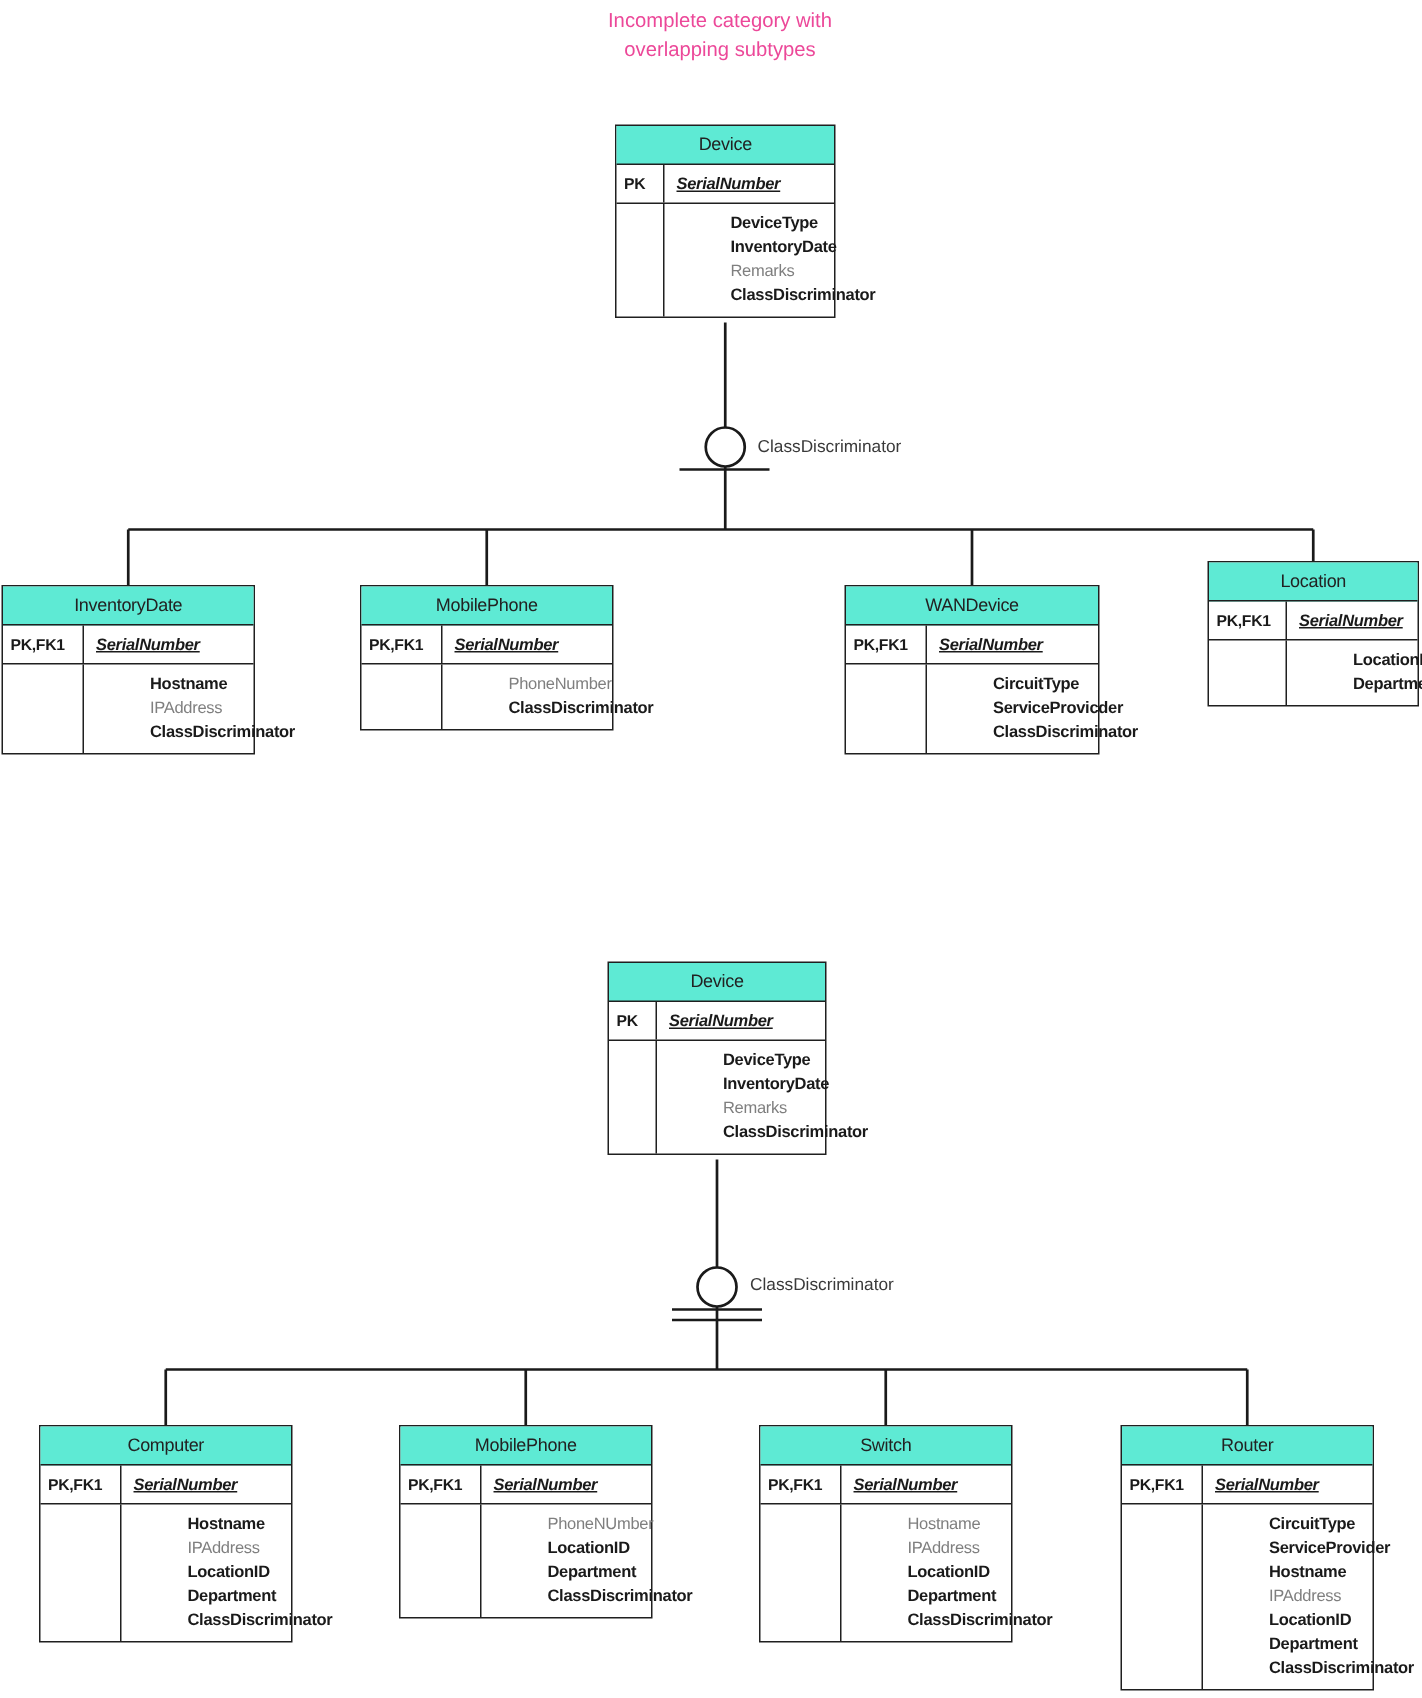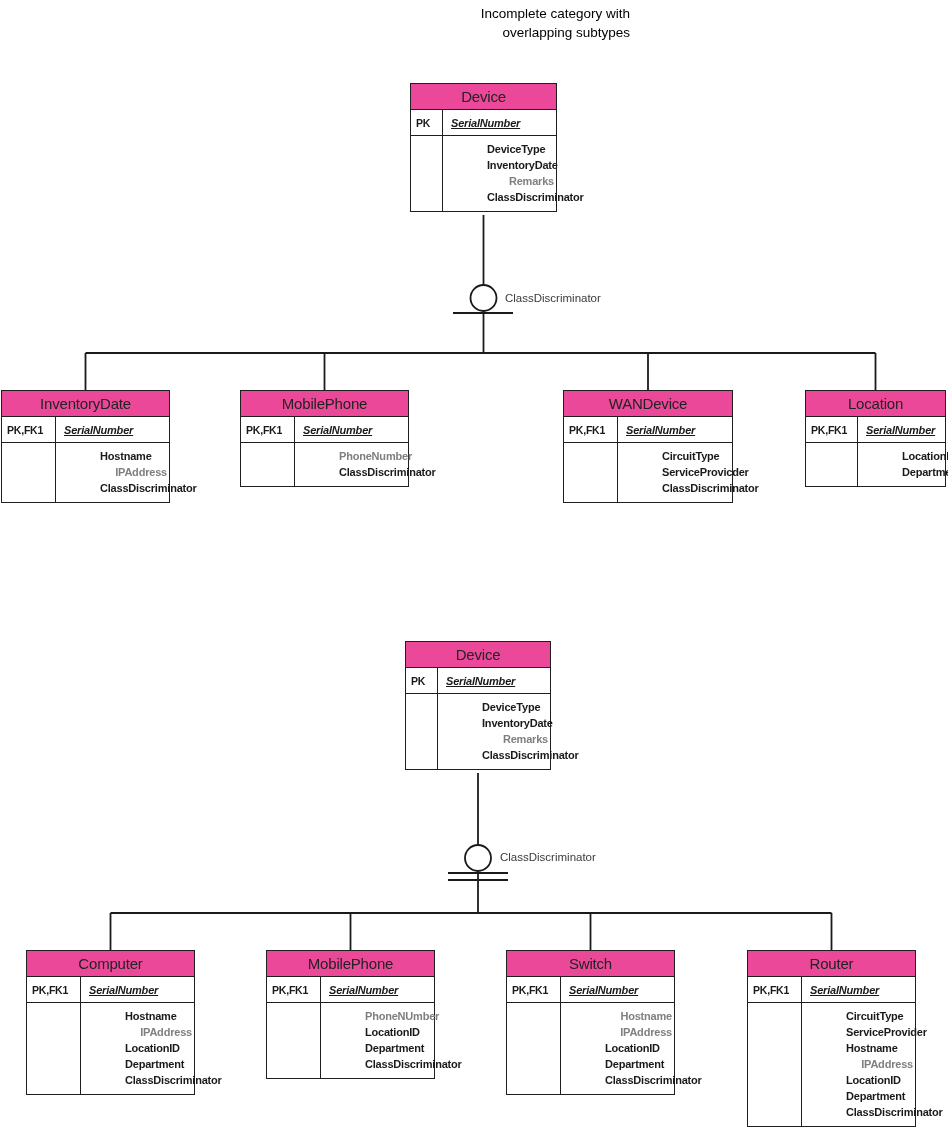--- a/index.html
+++ b/index.html
@@ -2,55 +2,55 @@
 <html><head>
 <meta charset="utf-8">
 <style>
   html,body{margin:0;padding:0;background:#ffffff;}
   .canvas{
     position:relative;width:948px;height:1132px;background:#ffffff;
     font-family:"Liberation Sans",sans-serif;color:#1a1a1a;overflow:hidden;
   }
   svg.wires{position:absolute;left:0;top:0;z-index:1;}
   .title{
-    position:absolute;z-index:2;text-align:right;white-space:pre-line;
-    font-size:13.5px;line-height:19px;color:#000000;
+    position:absolute;z-index:2;text-align:center;white-space:pre-line;
+    font-size:13.5px;line-height:19px;color:#ec4899;
   }
   .catlabel{
     position:absolute;z-index:2;font-size:11.5px;color:#3a3a3a;white-space:nowrap;
   }
   .entity{
     position:absolute;z-index:3;background:#ffffff;
     border:1.5px solid #1f1f1f;box-sizing:border-box;
     font-size:11px;letter-spacing:-0.2px;
   }
   .entity .hdr{
-    height:25px;line-height:25px;text-align:center;background:#ec4899;
-    border-bottom:1.5px solid #1f1f1f;font-size:15px;color:#222;
+    height:25px;line-height:25px;text-align:center;background:#5eead4;
+    border-bottom:1.5px solid #1f1f1f;font-size:12px;color:#222;
     white-space:nowrap;overflow:hidden;
   }
   .entity .pkrow{
     display:flex;align-items:center;height:25px;
     border-bottom:1.5px solid #1f1f1f;
   }
   .entity .keycell{
     width:var(--kw,54px);flex:0 0 var(--kw,54px);align-self:stretch;
     display:flex;align-items:center;justify-content:flex-start;
     padding-left:5px;box-sizing:border-box;
     border-right:1.5px solid #1f1f1f;
     font-weight:bold;font-size:10.5px;white-space:nowrap;
   }
   .entity .pkattr{
     padding-left:8px;font-weight:bold;text-decoration:underline;white-space:nowrap;font-style:italic;
   }
   .entity .attrs{display:flex;align-items:stretch;}
   .entity .attrcol{padding:5px 2px 6px 8px;flex:1;min-width:0;}
   .entity .attrline{line-height:16px;white-space:nowrap;padding-left:36px;}
   .entity .attrline.bold{font-weight:bold;color:#1a1a1a;}
-  .entity .attrline.gray{font-weight:bold;color:#7f7f7f;text-align:right;}
+  .entity .attrline.gray{font-weight:normal;color:#7f7f7f;}
 </style>
 </head>
 <body>
 
 <div class="canvas">
 
   <svg class="wires" width="948" height="1132" viewBox="0 0 948 1132">
     <g stroke="#1a1a1a" stroke-width="1.8" fill="none">
 
       <line x1="483.5" y1="215" x2="483.5" y2="285"></line>
@@ -135,21 +135,21 @@
       </div>
       <div class="attrs">
         <div class="keycell"></div>
         <div class="attrcol">
           <div class="attrline bold">CircuitType</div>
           <div class="attrline bold">ServiceProvicder</div>
           <div class="attrline bold">ClassDiscriminator</div>
         </div>
       </div>
     </div>
-  <div class="entity" style="left:805px;top:390px;width:141px;--kw:52px">
+  <div class="entity" style="left:805px;top:374px;width:141px;--kw:52px">
       <div class="hdr">Location</div>
       <div class="pkrow">
         <div class="keycell">PK,FK1</div>
         <div class="pkattr">SerialNumber</div>
       </div>
       <div class="attrs">
         <div class="keycell"></div>
         <div class="attrcol">
           <div class="attrline bold">LocationID</div>
           <div class="attrline bold">Department</div>

